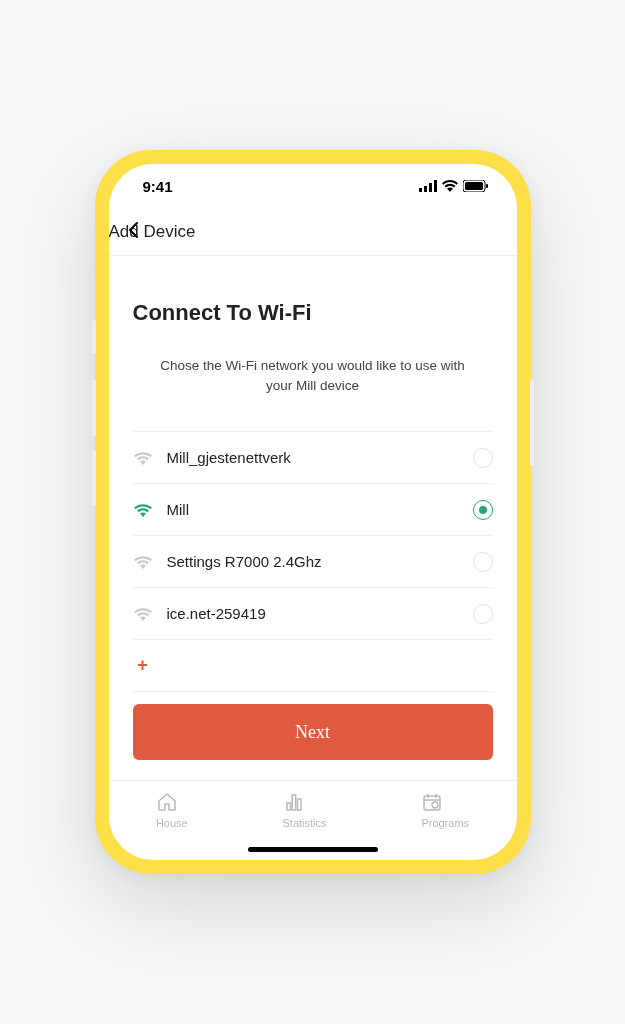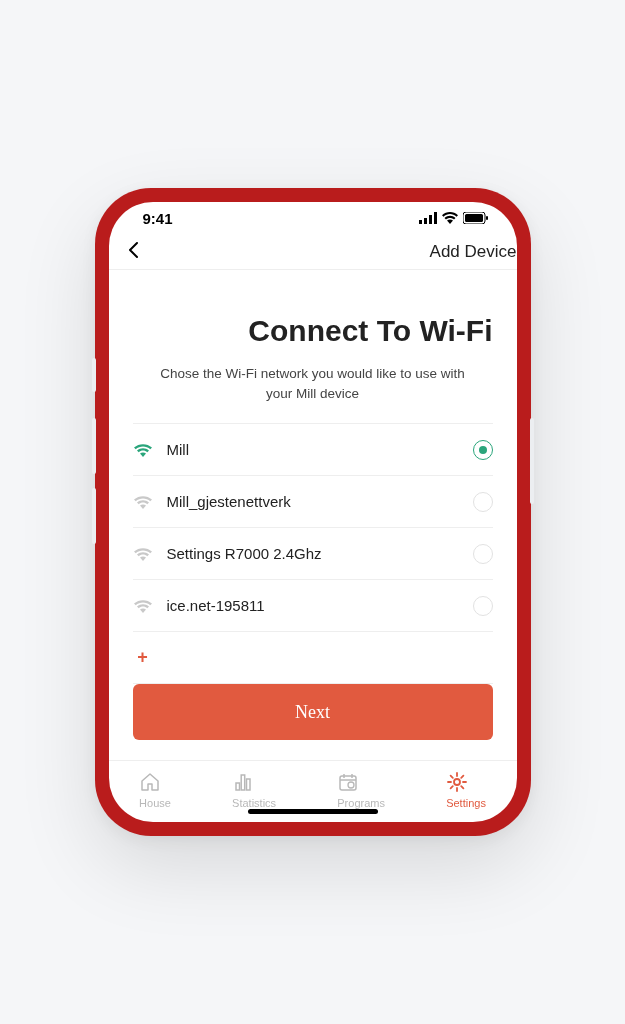--- a/index.html
+++ b/index.html
@@ -7,22 +7,22 @@
     width: 625px;
     height: 1024px;
     background: #f5f6f8;
     font-family: -apple-system, BlinkMacSystemFont, "Segoe UI", sans-serif;
     display: flex;
     align-items: center;
     justify-content: center;
   }
   .phone {
     width: 436px;
-    height: 648px;
-    background: #b91c1c;
+    height: 724px;
+    background: #fde047;
     border-radius: 56px;
     box-shadow: 0 30px 80px rgba(0,0,0,0.12), 0 4px 16px rgba(0,0,0,0.06);
     padding: 14px;
     position: relative;
   }
   .screen {
     width: 100%;
     height: 100%;
     background: #fff;
     border-radius: 44px;
@@ -51,53 +51,53 @@
     padding: 0 28px 0 34px;
     font-size: 15px;
     font-weight: 600;
     color: #000;
   }
   .status-icons { display: flex; align-items: center; gap: 5px; }
   .navbar {
     height: 48px;
     display: flex;
     align-items: center;
-    justify-content: flex-end;
+    justify-content: flex-start;
     position: relative;
     border-bottom: 1px solid #eee;
   }
   .back-btn {
     position: absolute;
     left: 18px;
     font-size: 22px;
     font-weight: 400;
     color: #000;
     cursor: pointer;
   }
   .nav-title { font-size: 17px; font-weight: 500; color: #222; }
   .content {
     flex: 1;
     padding: 44px 24px 0 24px;
     display: flex;
     flex-direction: column;
   }
   .heading {
-    font-size: 30px;
+    font-size: 22px;
     font-weight: 700;
     color: #222;
-    text-align: right;
-    margin-bottom: 16px;
+    text-align: left;
+    margin-bottom: 30px;
   }
   .sub {
     font-size: 13.5px;
     color: #444;
     text-align: center;
     line-height: 1.45;
     padding: 0 20px;
-    margin-bottom: 20px;
+    margin-bottom: 36px;
   }
   .list { border-top: 1px solid #eee; }
   .row {
     display: flex;
     align-items: center;
     height: 52px;
     border-bottom: 1px solid #eee;
     gap: 14px;
     cursor: pointer;
   }
@@ -209,54 +209,54 @@
 
     <div class="content">
       <div class="heading">Connect To Wi-Fi</div>
       <div class="sub">Chose the Wi-Fi network you would like   to use with your Mill device</div>
 
       <div class="list">
 
         <div class="row">
           <span class="wifi-icon">
             <svg width="18" height="14" viewBox="0 0 18 14">
+                <path d="M9 14 L6 10.5 C7.8 9 10.2 9 12 10.5 Z M3 7.5 C6.5 4.5 11.5 4.5 15 7.5 L13.3 9.2 C10.8 7 7.2 7 4.7 9.2 Z M0 4.5 C5 0 13 0 18 4.5 L16.3 6.2 C12.2 2.5 5.8 2.5 1.7 6.2 Z" fill="#c9c9c9"></path>
+              </svg>
+          </span>
+          <span class="row-label">Mill_gjestenettverk</span>
+          <span class="radio"></span>
+        </div>
+
+        <div class="row">
+          <span class="wifi-icon">
+            <svg width="18" height="14" viewBox="0 0 18 14">
                 <path d="M9 14 L6 10.5 C7.8 9 10.2 9 12 10.5 Z M3 7.5 C6.5 4.5 11.5 4.5 15 7.5 L13.3 9.2 C10.8 7 7.2 7 4.7 9.2 Z M0 4.5 C5 0 13 0 18 4.5 L16.3 6.2 C12.2 2.5 5.8 2.5 1.7 6.2 Z" fill="#2aa57b"></path>
               </svg>
           </span>
           <span class="row-label">Mill</span>
           <span class="radio selected"></span>
-        </div>
-
-        <div class="row">
-          <span class="wifi-icon">
-            <svg width="18" height="14" viewBox="0 0 18 14">
-                <path d="M9 14 L6 10.5 C7.8 9 10.2 9 12 10.5 Z M3 7.5 C6.5 4.5 11.5 4.5 15 7.5 L13.3 9.2 C10.8 7 7.2 7 4.7 9.2 Z M0 4.5 C5 0 13 0 18 4.5 L16.3 6.2 C12.2 2.5 5.8 2.5 1.7 6.2 Z" fill="#c9c9c9"></path>
-              </svg>
-          </span>
-          <span class="row-label">Mill_gjestenettverk</span>
-          <span class="radio"></span>
         </div>
 
         <div class="row">
           <span class="wifi-icon">
             <svg width="18" height="14" viewBox="0 0 18 14">
                 <path d="M9 14 L6 10.5 C7.8 9 10.2 9 12 10.5 Z M3 7.5 C6.5 4.5 11.5 4.5 15 7.5 L13.3 9.2 C10.8 7 7.2 7 4.7 9.2 Z M0 4.5 C5 0 13 0 18 4.5 L16.3 6.2 C12.2 2.5 5.8 2.5 1.7 6.2 Z" fill="#c9c9c9"></path>
               </svg>
           </span>
           <span class="row-label">Settings R7000 2.4Ghz</span>
           <span class="radio"></span>
         </div>
 
         <div class="row">
           <span class="wifi-icon">
             <svg width="18" height="14" viewBox="0 0 18 14">
                 <path d="M9 14 L6 10.5 C7.8 9 10.2 9 12 10.5 Z M3 7.5 C6.5 4.5 11.5 4.5 15 7.5 L13.3 9.2 C10.8 7 7.2 7 4.7 9.2 Z M0 4.5 C5 0 13 0 18 4.5 L16.3 6.2 C12.2 2.5 5.8 2.5 1.7 6.2 Z" fill="#c9c9c9"></path>
               </svg>
           </span>
-          <span class="row-label">ice.net-195811</span>
+          <span class="row-label">ice.net-259419</span>
           <span class="radio"></span>
         </div>
 
         <div class="row">
           <span class="plus">+</span>
         </div>
 
       </div>
 
       <div class="spacer"></div>
@@ -290,26 +290,17 @@
           <svg width="22" height="22" viewBox="0 0 22 22">
               <rect x="3" y="5" width="16" height="14" rx="2" fill="none" stroke="#b8b8b8" stroke-width="1.5"></rect>
               <line x1="3" y1="9" x2="19" y2="9" stroke="#b8b8b8" stroke-width="1.5"></line>
               <line x1="7" y1="3" x2="7" y2="7" stroke="#b8b8b8" stroke-width="1.5"></line>
               <line x1="15" y1="3" x2="15" y2="7" stroke="#b8b8b8" stroke-width="1.5"></line>
               <circle cx="14" cy="14" r="3" fill="none" stroke="#b8b8b8" stroke-width="1.3"></circle>
             </svg>
         </span>
         <span>Programs</span>
       </div>
-      <div class="tab active">
-        <span class="tab-icon">
-          <svg width="22" height="22" viewBox="0 0 22 22">
-              <circle cx="11" cy="11" r="3" fill="none" stroke="#e15a3f" stroke-width="1.8"></circle>
-              <path d="M11 2 V5 M11 17 V20 M2 11 H5 M17 11 H20 M4.6 4.6 L6.8 6.8 M15.2 15.2 L17.4 17.4 M17.4 4.6 L15.2 6.8 M6.8 15.2 L4.6 17.4" stroke="#e15a3f" stroke-width="1.8" stroke-linecap="round"></path>
-            </svg>
-        </span>
-        <span>Settings</span>
-      </div>
     </div>
 
     <div class="home-indicator"></div>
   </div>
 </div>
 
 </body></html>

